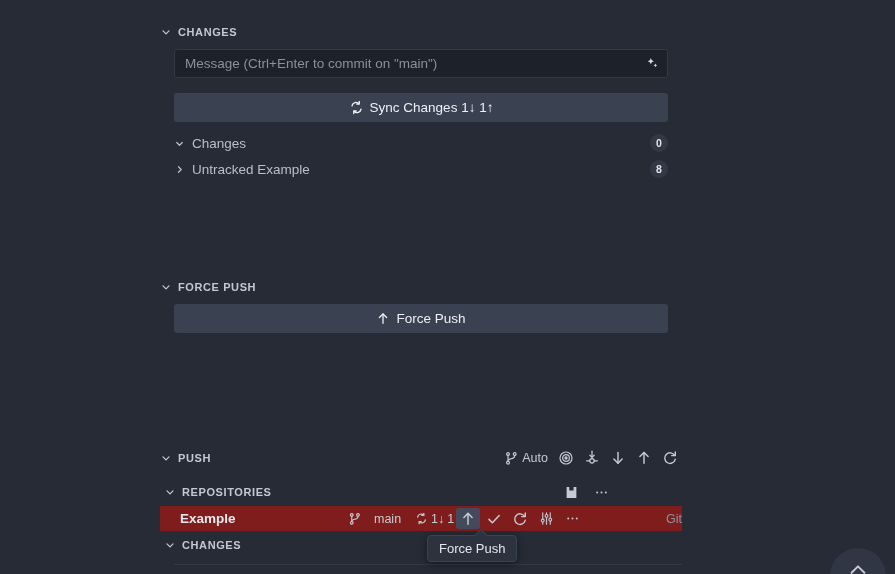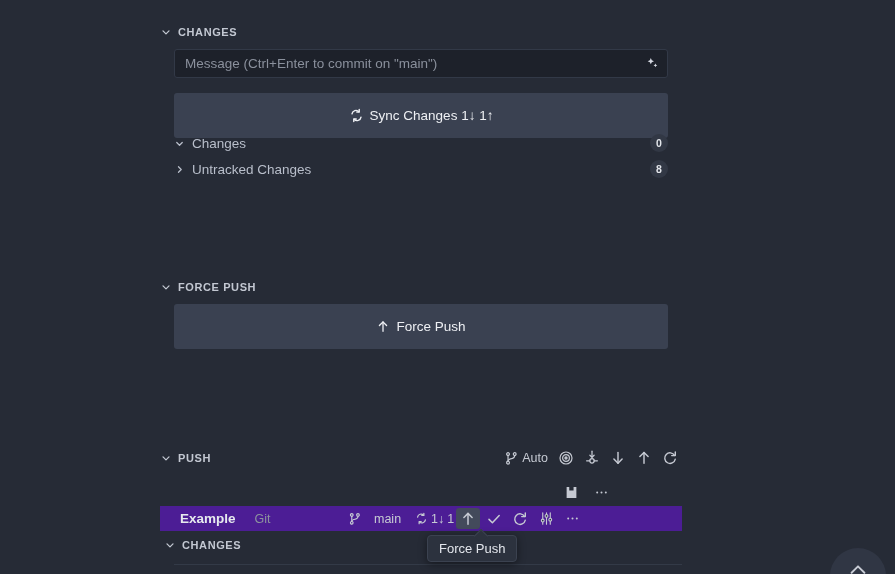--- a/index.html
+++ b/index.html
@@ -54,21 +54,21 @@
   }
   .sparkle-btn {
     width: 30px; height: 31px;
     display: flex; align-items: center; justify-content: center;
     color: #d6dae3;
   }
 
   
   .action-btn {
     position: absolute;
-    height: 45px;
+    height: 29px;
     background: #3a4151;
     border-radius: 3px;
     display: flex;
     align-items: center;
     justify-content: center;
     color: #eef0f4;
     font-size: 13.5px;
     gap: 6px;
   }
   .action-btn .lbl { font-size: 13.5px; }
@@ -131,23 +131,24 @@
     top: 465px;
     right: 282px;
     display: flex; align-items: center; gap: 6px;
   }
 
   
   .repo-row {
     position: absolute;
     left: 160px; top: 490px;
     width: 522px; height: 25px;
-    background: #4c1d95;
+    background: #7f1d1d;
     display: flex;
     align-items: center;
+    justify-content: space-between;
   }
   .repo-row .rname {
     margin-left: 20px;
     font-size: 13.5px;
     color: #e6e9ee;
     font-weight: 600;
   }
   .repo-row .rtype {
     margin-left: 19px;
     font-size: 12.5px;
@@ -263,21 +264,21 @@
     <span class="tname">Changes</span>
     <span class="badge">0</span>
   </div>
 
   <div class="tree-row" style="top:140px;">
     <span class="twisty">
       <svg width="11" height="11" viewBox="0 0 16 16" fill="none" stroke="currentColor" stroke-width="1.8" stroke-linecap="round" stroke-linejoin="round">
           <path d="M6.5 4 L10.5 8 L6.5 12"></path>
         </svg>
     </span>
-    <span class="tname">Untracked Changes</span>
+    <span class="tname">Untracked Example</span>
     <span class="badge">8</span>
   </div>
 
   <div class="section-header" style="left:158px; top:260px;">
     <span class="chev">
       <svg width="12" height="12" viewBox="0 0 16 16" fill="none" stroke="currentColor" stroke-width="1.7" stroke-linecap="round" stroke-linejoin="round">
           <path d="M4 6.5 L8 10.5 L12 6.5"></path>
         </svg>
     </span>
     <span>FORCE PUSH</span>
@@ -349,20 +350,28 @@
     </span>
 
     <span class="tb-btn">
       <svg width="16" height="16" viewBox="0 0 16 16" fill="none" stroke="currentColor" stroke-width="1.4" stroke-linecap="round" stroke-linejoin="round">
         <path d="M12.6 5.4 A5.3 5.3 0 1 0 13.2 9.3"></path>
         <path d="M13.3 2 L13.3 5.6 L9.7 5.6"></path>
       </svg>
     </span>
   </div>
 
+  <div class="section-header" style="left:162px; top:465px;">
+    <span class="chev">
+      <svg width="12" height="12" viewBox="0 0 16 16" fill="none" stroke="currentColor" stroke-width="1.7" stroke-linecap="round" stroke-linejoin="round">
+          <path d="M4 6.5 L8 10.5 L12 6.5"></path>
+        </svg>
+    </span>
+    <span>REPOSITORIES</span>
+  </div>
 
   <div class="repo-head-actions">
     <span class="tb-btn">
       <svg width="15" height="15" viewBox="0 0 16 16" fill="currentColor">
         <path d="M2.8 2.2 h10.4 v11.6 h-10.4 z M5.6 2.2 h4.6 v3.6 h-4.6 z" fill-rule="evenodd"></path>
       </svg>
     </span>
     <span class="tb-btn">
       <svg width="15" height="15" viewBox="0 0 16 16" fill="currentColor">
         <circle cx="3.4" cy="8" r="1.05"></circle>

